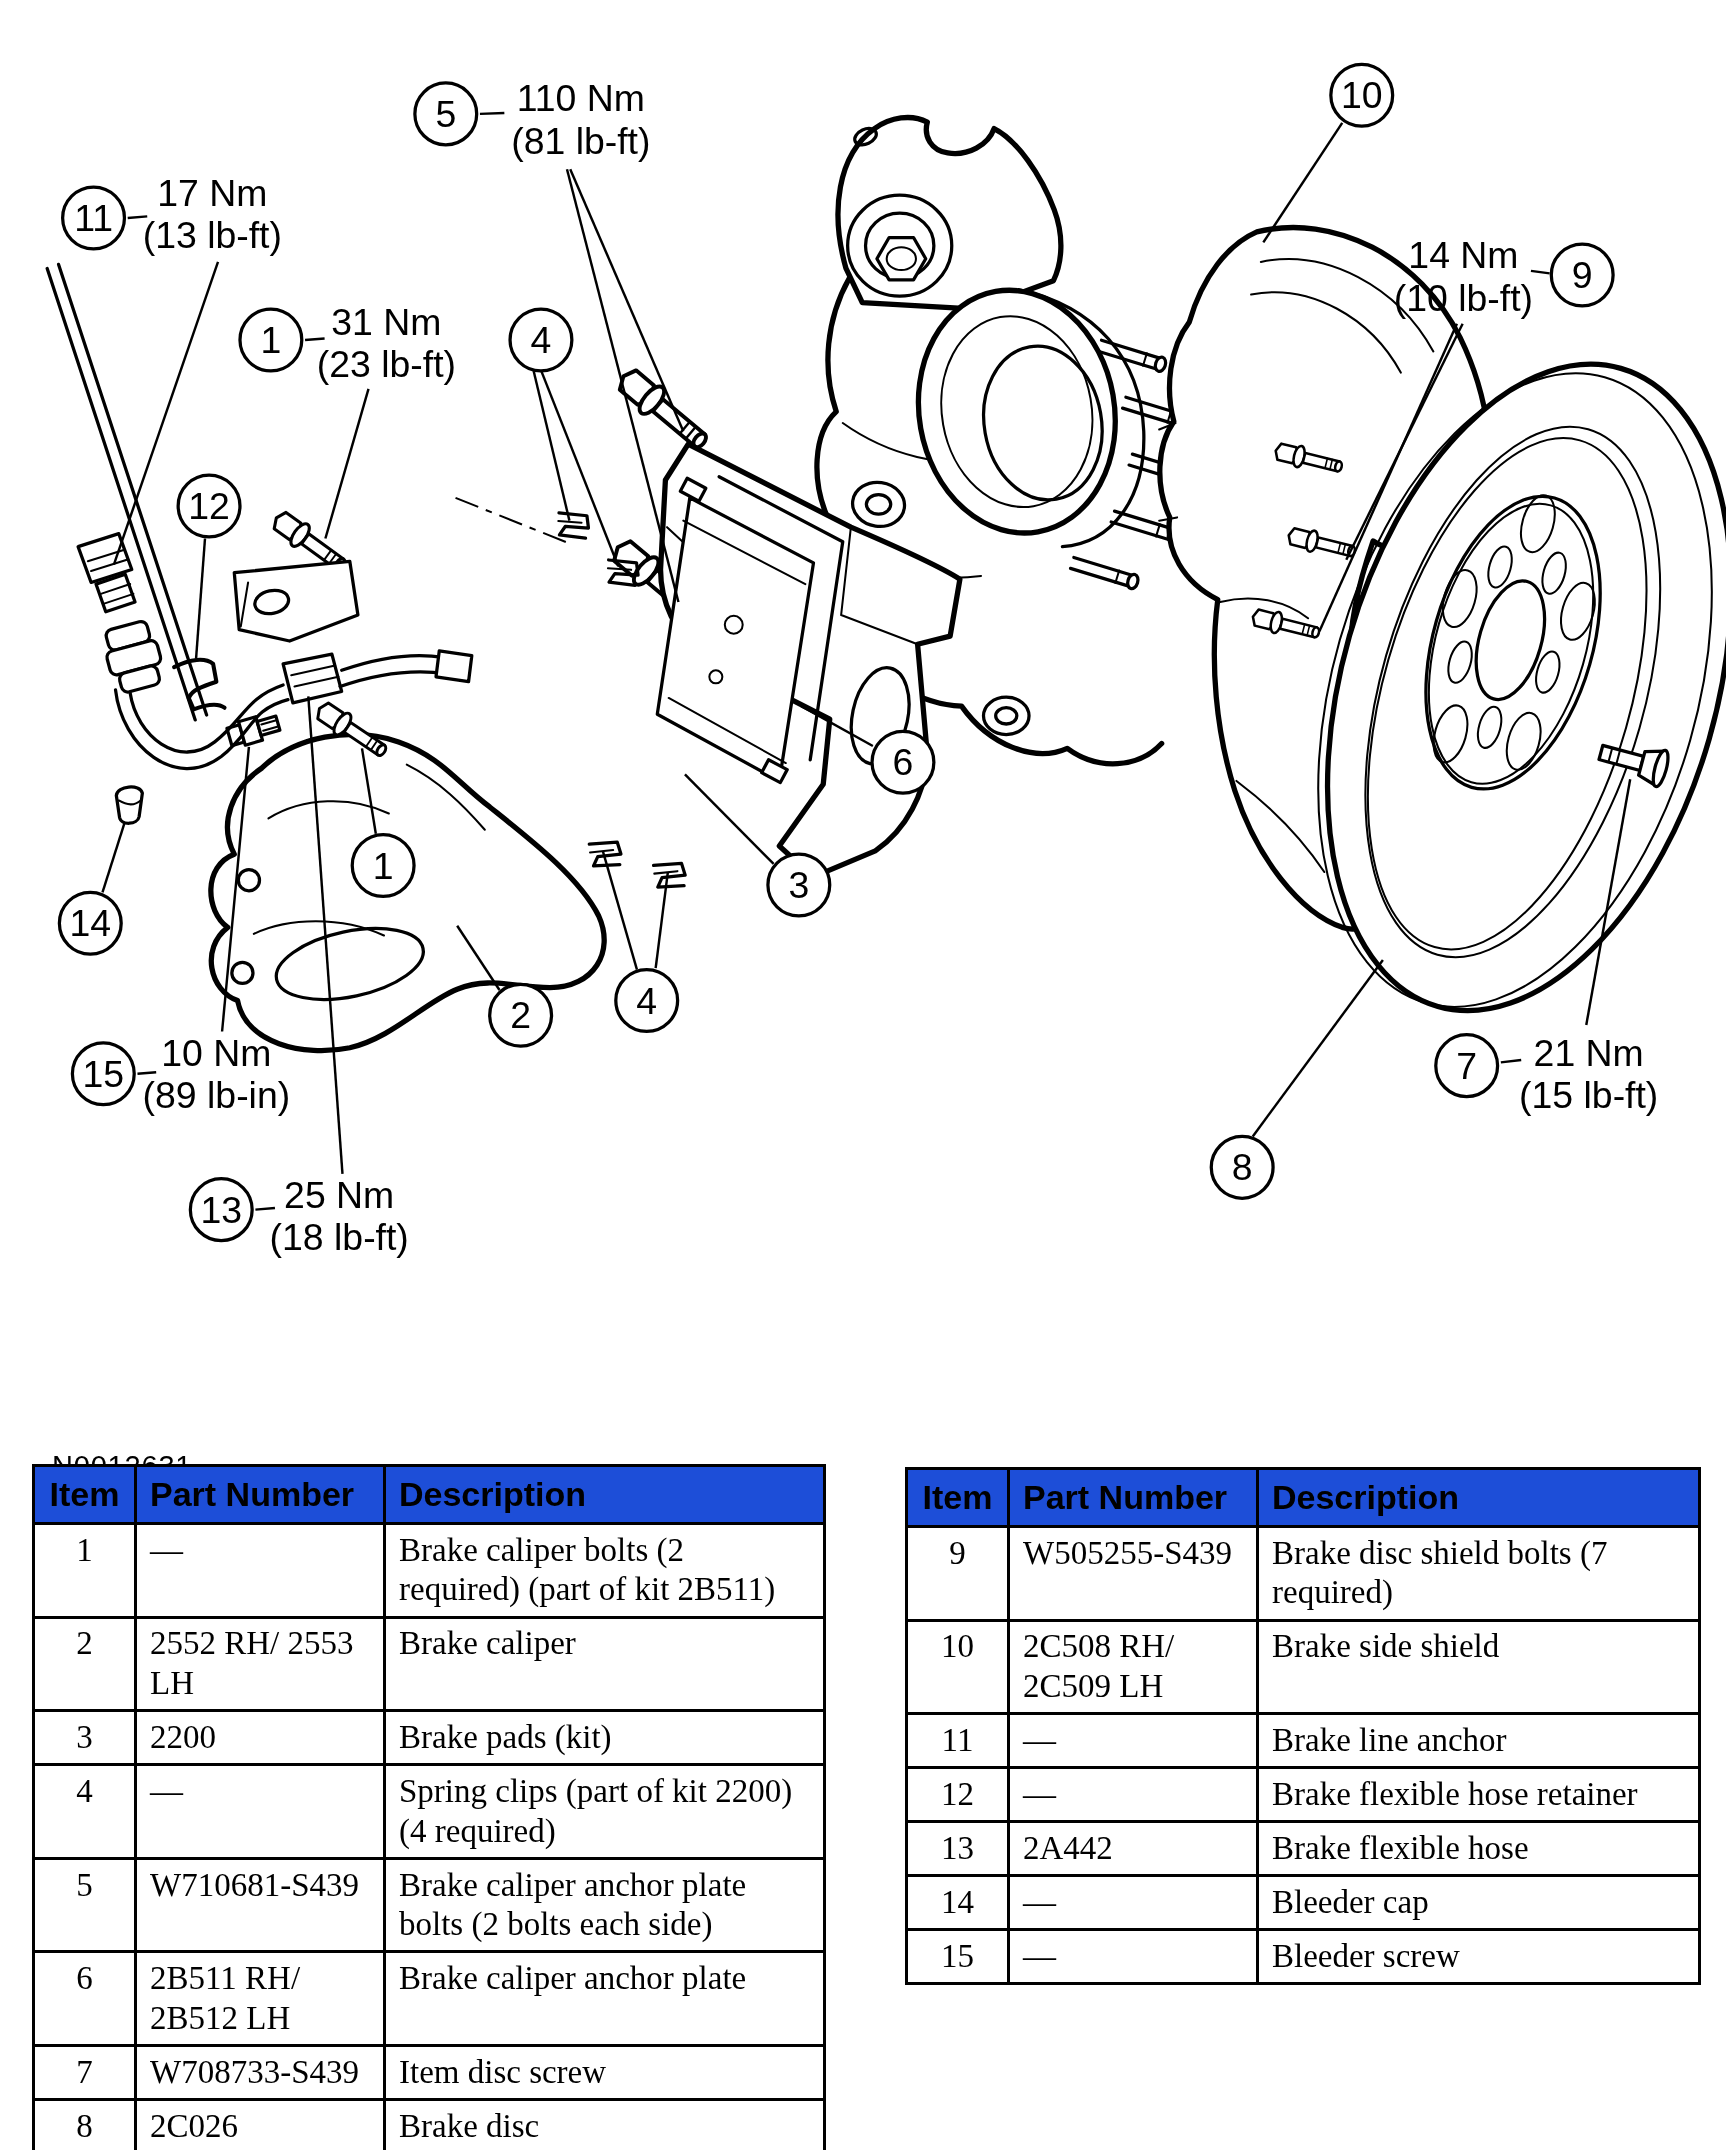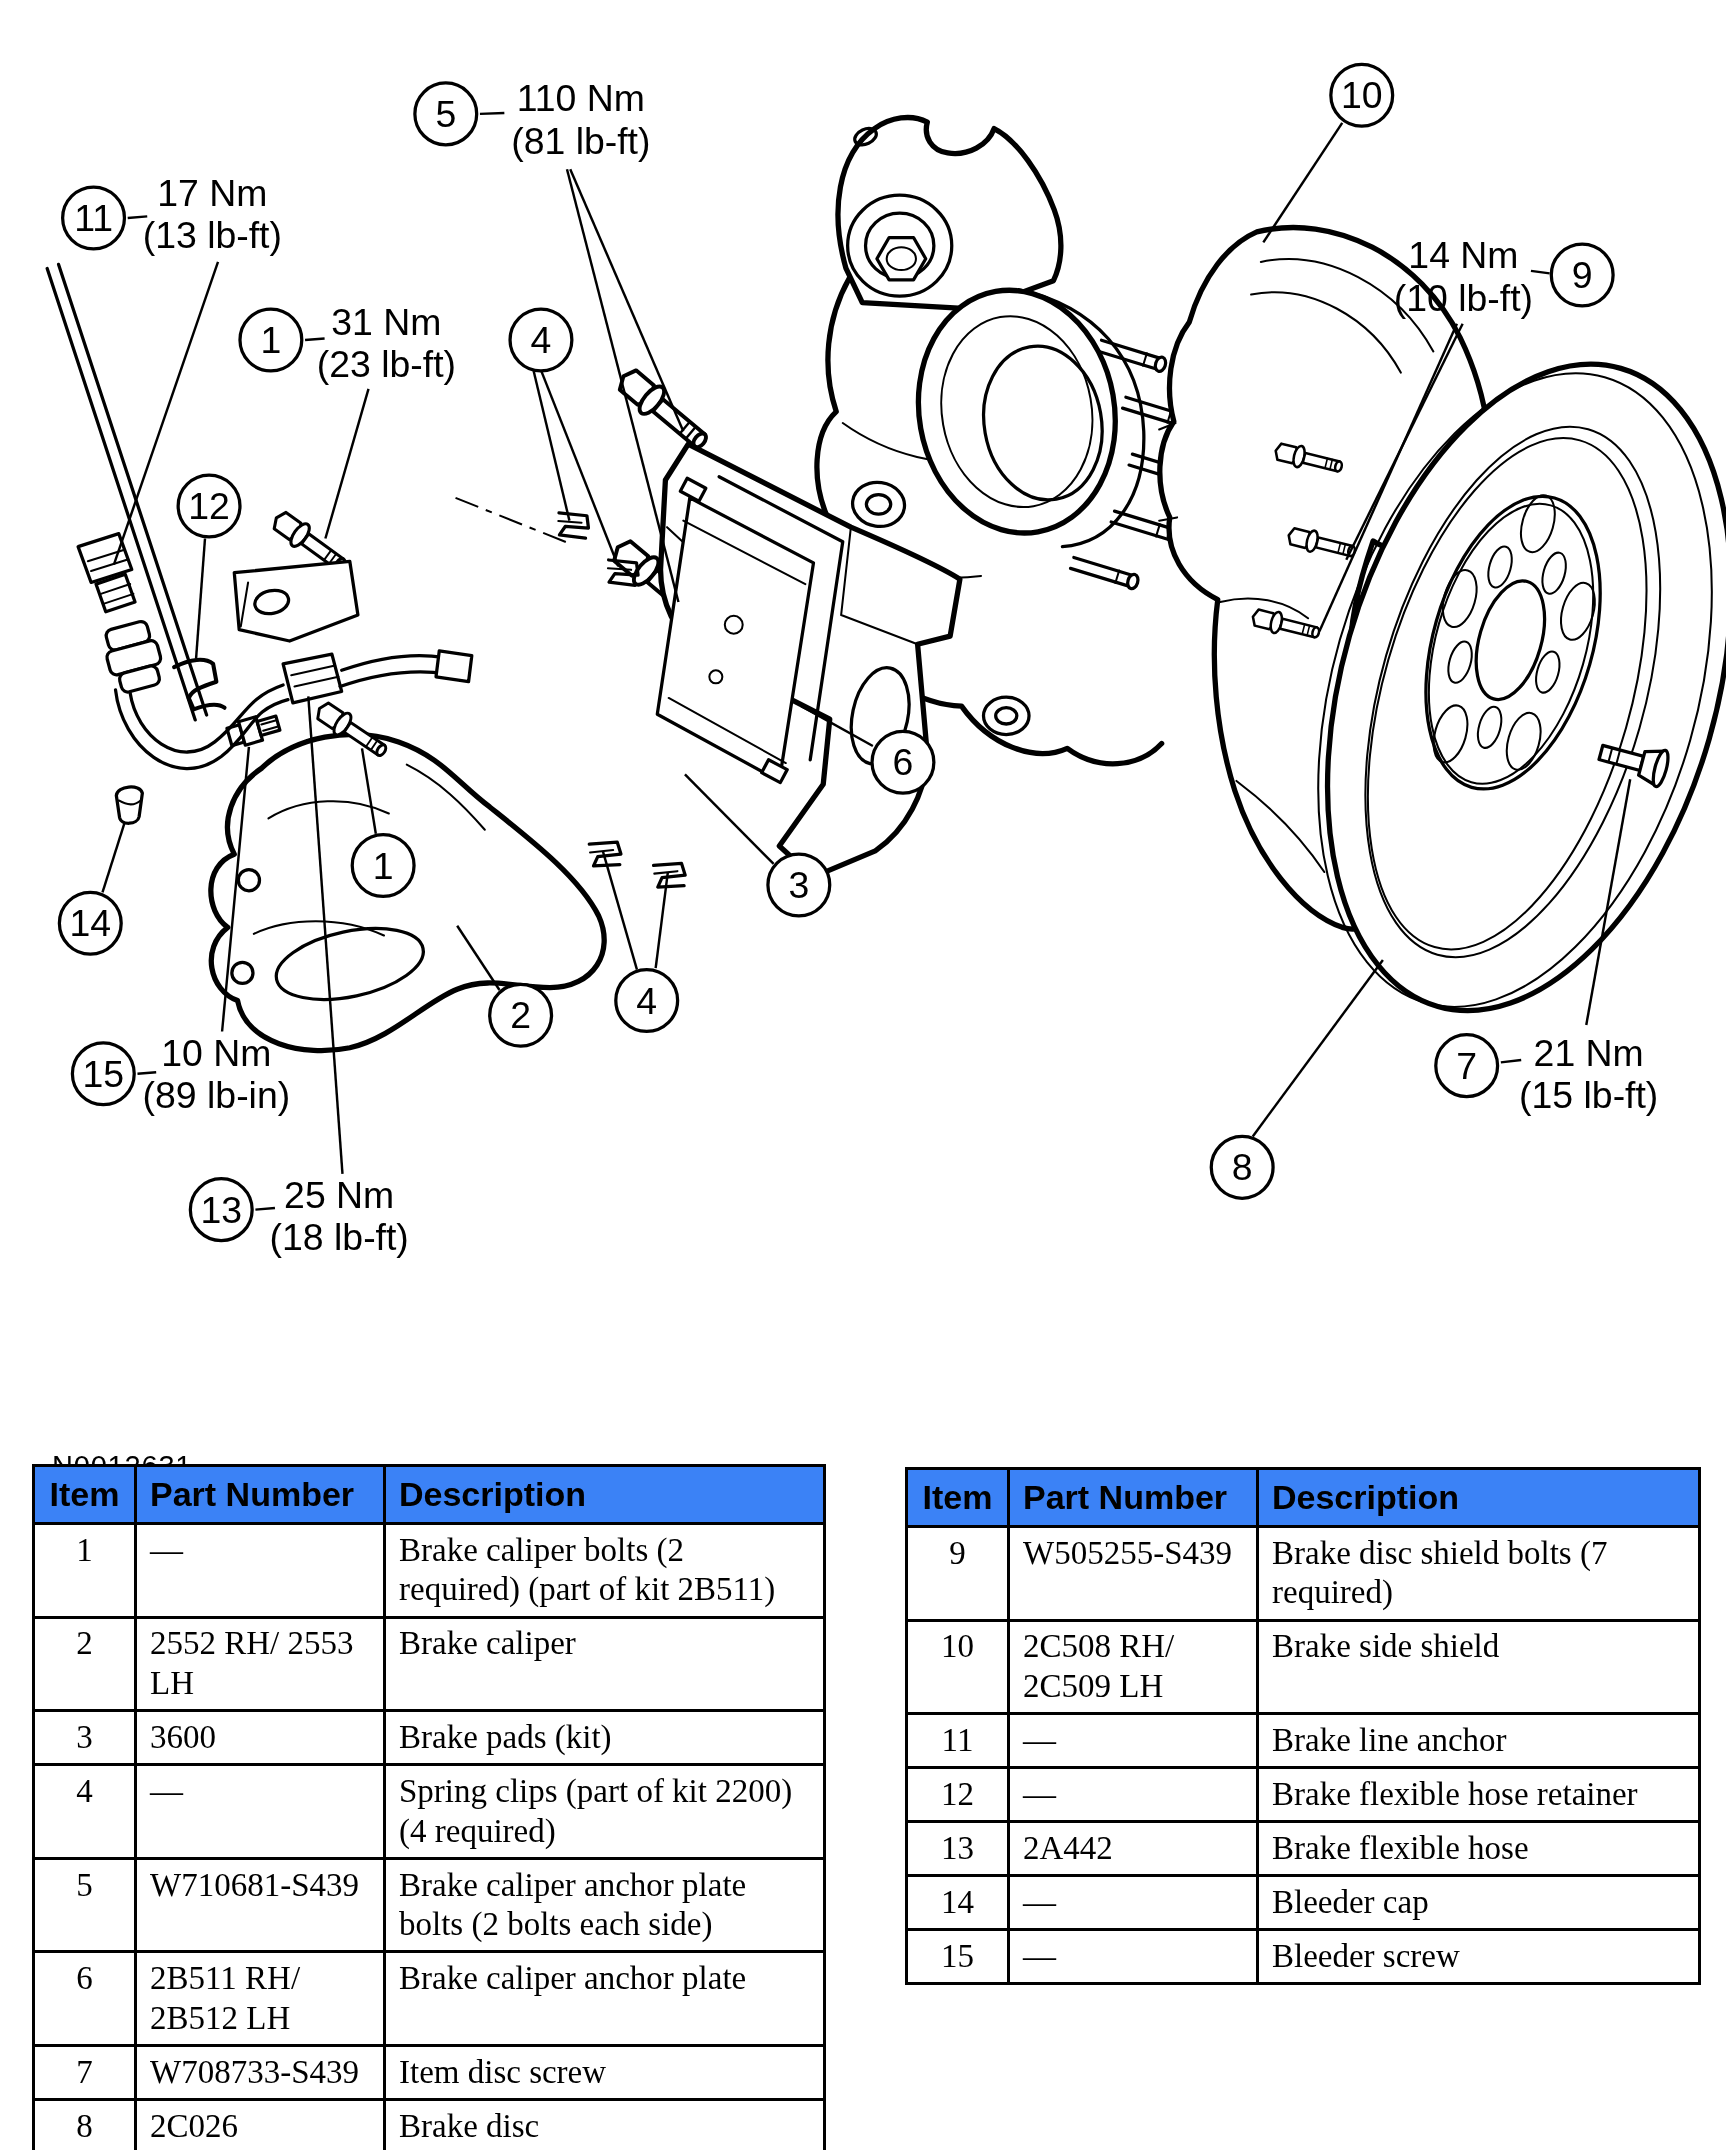--- a/index.html
+++ b/index.html
@@ -14,21 +14,21 @@
   .wfill.hv{stroke-width:6.5;}
   .axis{fill:none;stroke:#000;stroke-width:2.5;stroke-dasharray:30 10 8 10;}
   .ldr{stroke:#000;stroke-width:3;fill:none;}
   .callout-circle{fill:#fff;stroke:#000;stroke-width:4;}
   .callout-num{font:400 46px "Liberation Sans",sans-serif;text-anchor:middle;fill:#000;}
   .torque-label{font:400 46px "Liberation Sans",sans-serif;text-anchor:middle;fill:#000;}
   .fig-id{position:absolute;left:52px;top:1450px;font-size:29px;letter-spacing:0.8px;
           font-family:"Liberation Sans",sans-serif;}
   .ptable{position:absolute;border-collapse:collapse;table-layout:fixed;background:#fff;}
   .ptable th{font:700 34px "Liberation Sans",sans-serif;text-align:left;
-             padding:8.1px 4.9px 8.1px 13px;border:3.3px solid #000;vertical-align:top;background:#3b82f6;}
+             padding:8.1px 4.9px 8.1px 13px;border:3.3px solid #000;vertical-align:top;background:#1d4ed8;}
   .ptable td{font:400 33px "Liberation Serif",serif;line-height:1.2;
              padding:5.7px 4.9px 5.7px 13px;border:3.3px solid #000;vertical-align:top;
              white-space:pre-line;background:#fff;}
   .ptable th.item,.ptable td.item{text-align:center;padding-left:4.9px;padding-right:4.9px;}
   #table-left{left:32px;top:1464px;width:791px;}
   #table-right{left:905px;top:1467px;width:792px;}
 </style>
 </head>
 <body>
 
@@ -364,21 +364,21 @@
 required) (part of kit 2B511)</td>
         </tr>
         <tr>
           <td class="item">2</td>
           <td>2552 RH/ 2553
 LH</td>
           <td>Brake caliper</td>
         </tr>
         <tr>
           <td class="item">3</td>
-          <td>3600</td>
+          <td>2200</td>
           <td>Brake pads (kit)</td>
         </tr>
         <tr>
           <td class="item">4</td>
           <td>—</td>
           <td>Spring clips (part of kit 2200)
 (4 required)</td>
         </tr>
         <tr>
           <td class="item">5</td>

